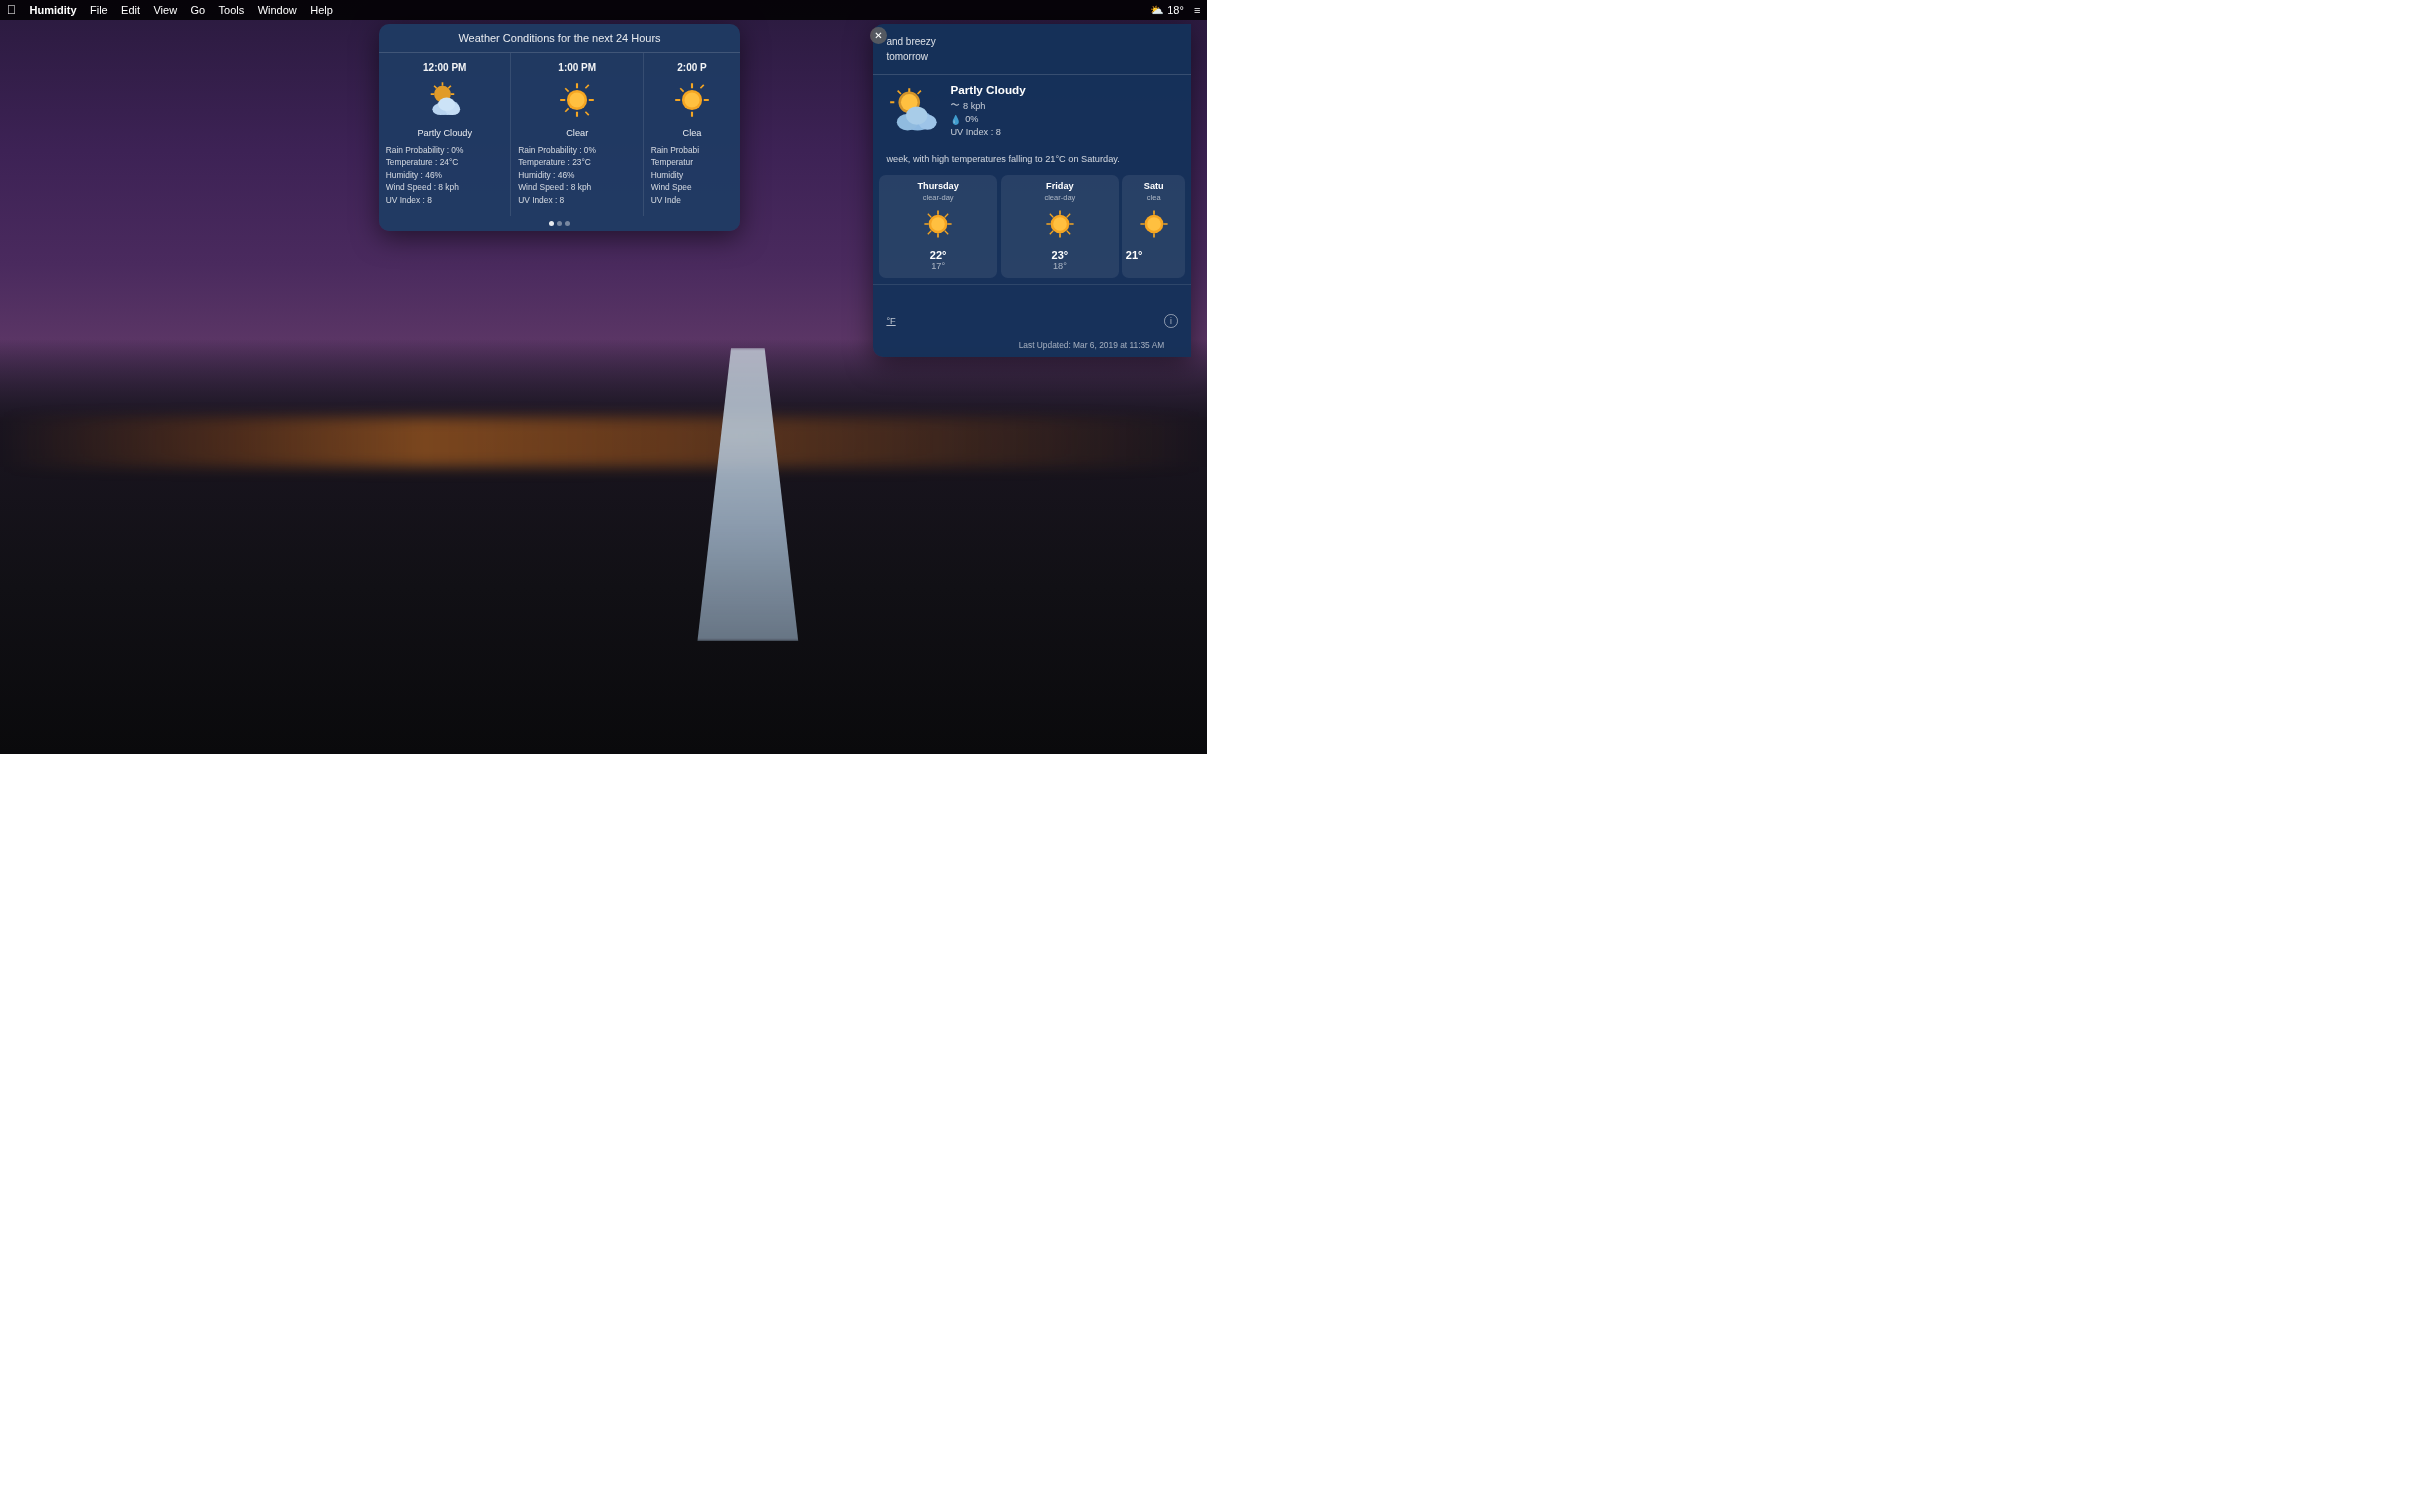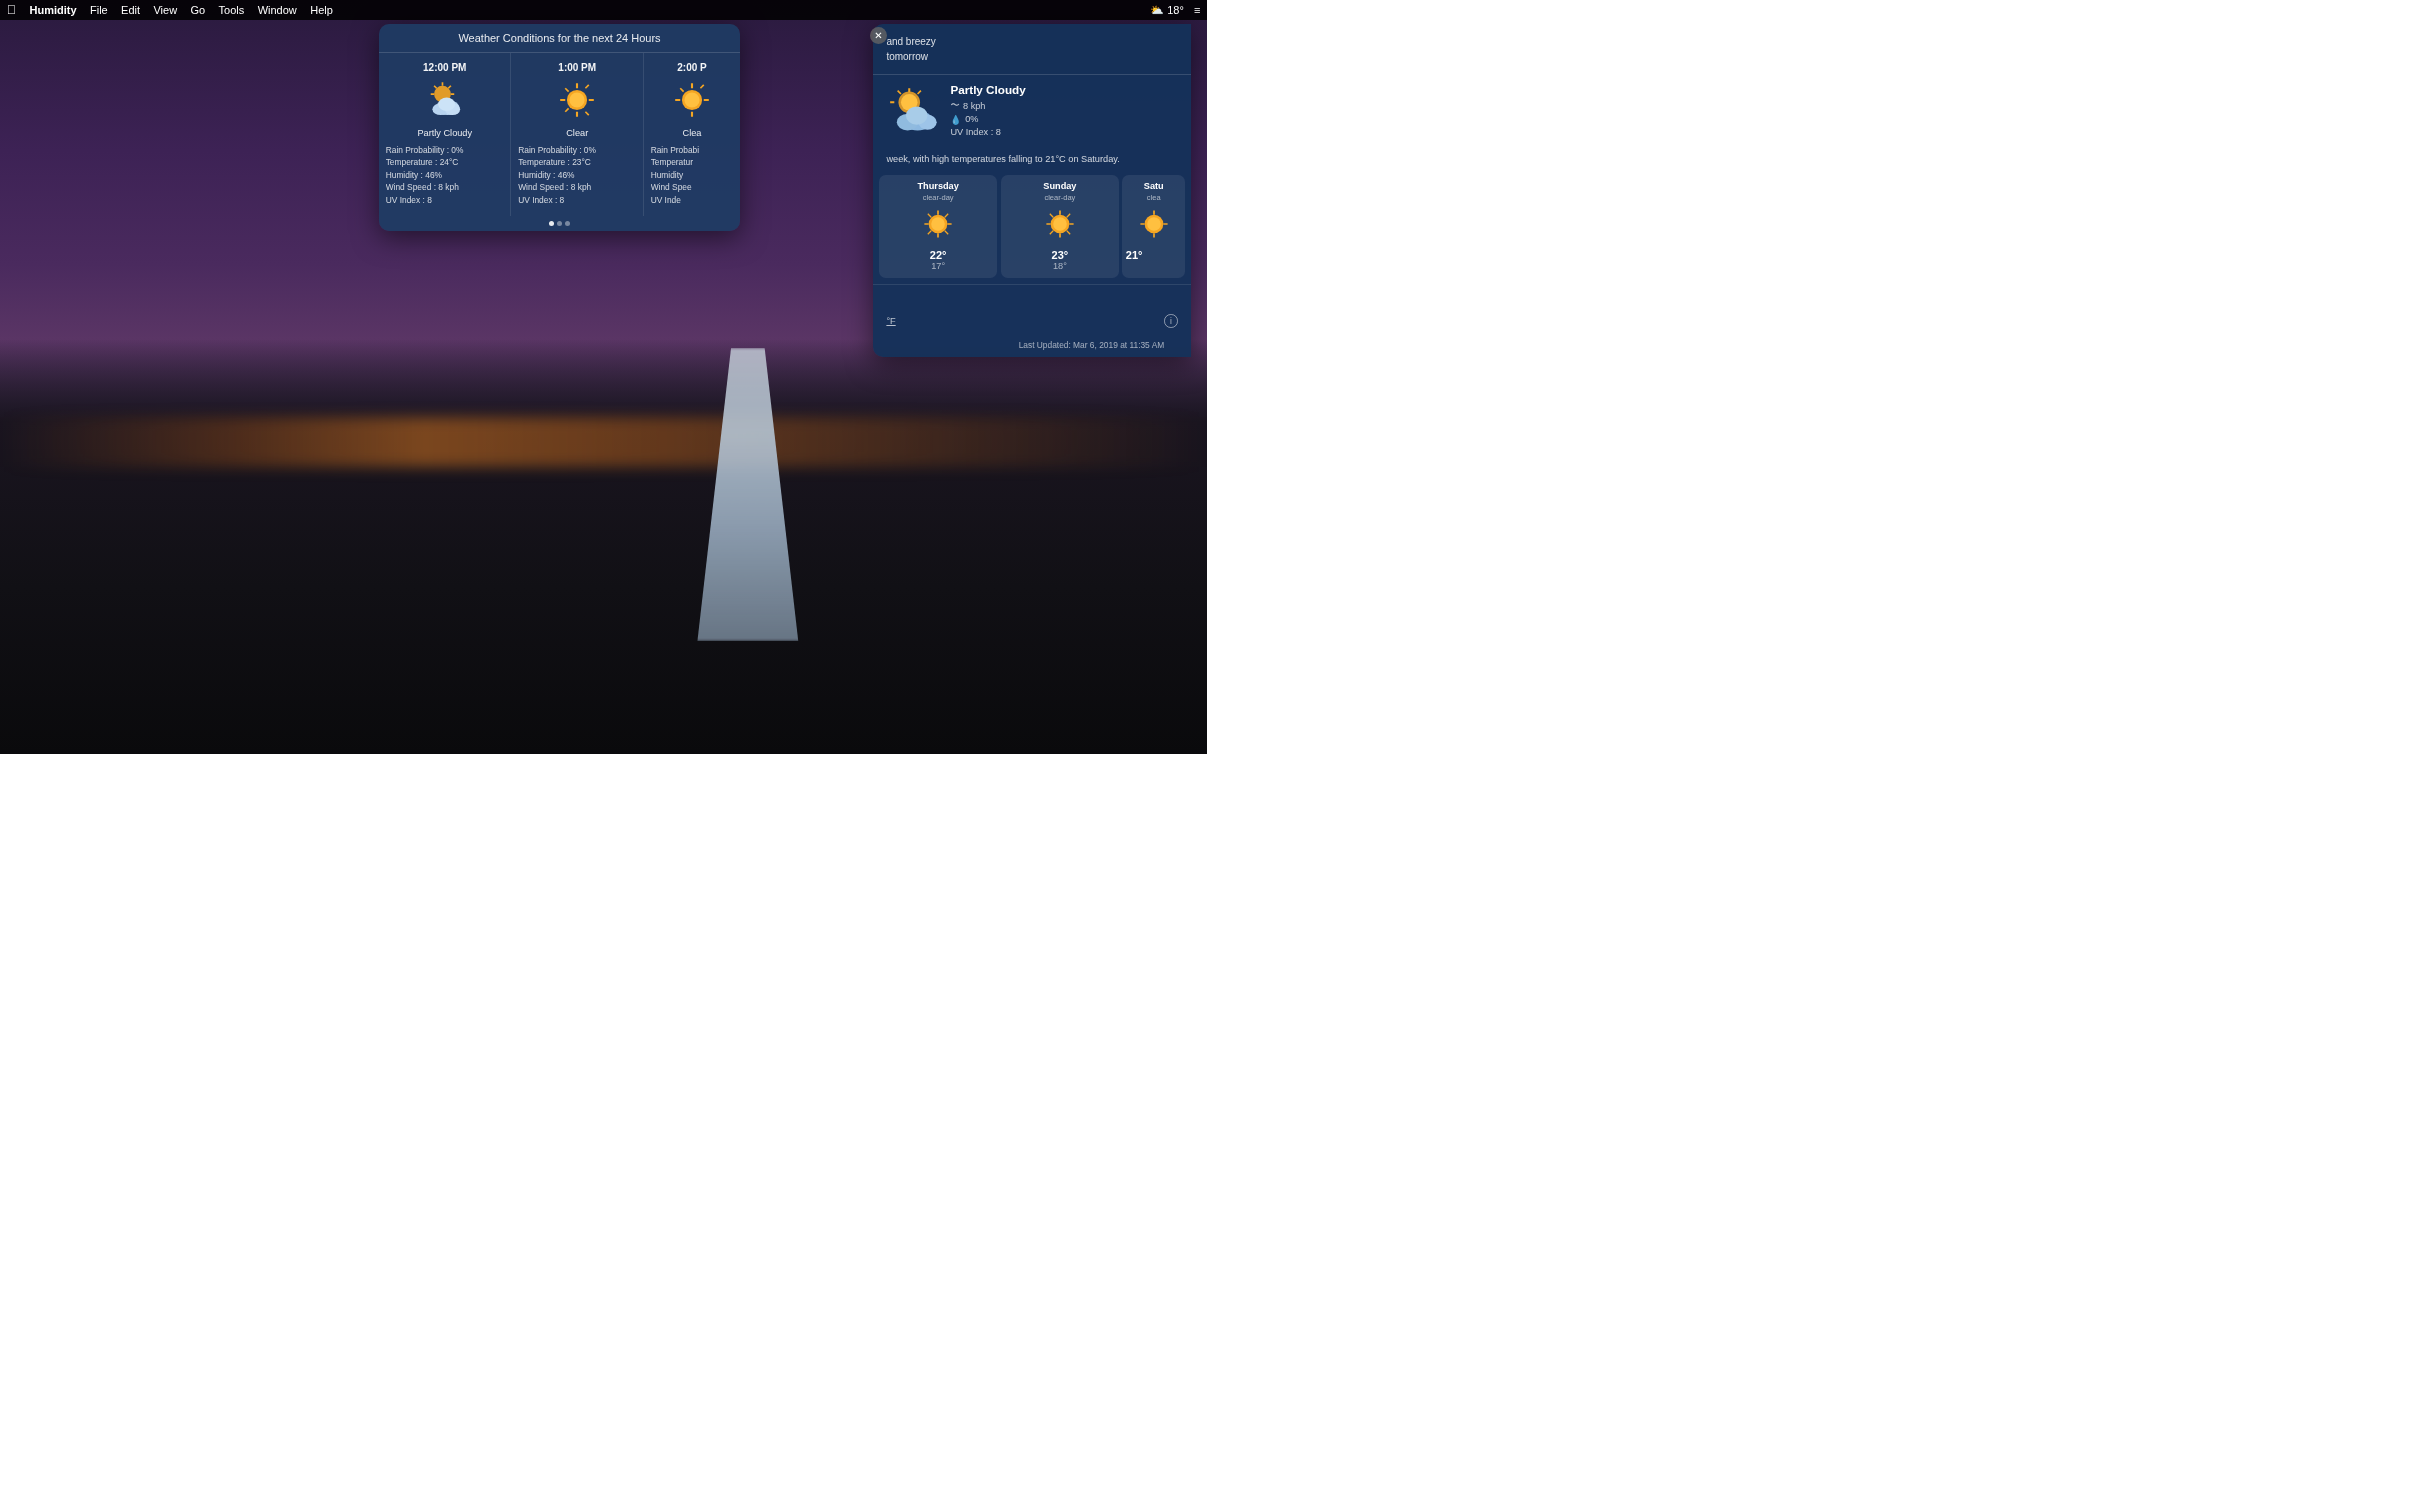--- a/index.html
+++ b/index.html
@@ -583,21 +583,21 @@
           <line x1="8" y1="8" x2="12" y2="12" stroke="#f5a623" stroke-width="1.5"></line>
           <line x1="28" y1="28" x2="32" y2="32" stroke="#f5a623" stroke-width="1.5"></line>
           <line x1="32" y1="8" x2="28" y2="12" stroke="#f5a623" stroke-width="1.5"></line>
           <line x1="8" y1="32" x2="12" y2="28" stroke="#f5a623" stroke-width="1.5"></line>
         </svg>
         <div class="day-temp-high" style="font-size:11px;font-weight:600;color:white;text-align:center;">22°</div>
         <div class="day-temp-low" style="font-size:9.2px;color:rgba(255,255,255,0.6);text-align:center;">17°</div>
       </div>
 
       <div class="day-col">
-        <div class="day-name">Sunday</div>
+        <div class="day-name">Friday</div>
         <div class="day-type">clear-day</div>
         <svg class="day-icon" viewBox="0 0 40 40">
           <circle cx="20" cy="20" r="11" fill="#f5a623"></circle>
           <circle cx="20" cy="20" r="8" fill="#ffc040"></circle>
           <line x1="20" y1="4" x2="20" y2="9" stroke="#f5a623" stroke-width="2"></line>
           <line x1="20" y1="31" x2="20" y2="36" stroke="#f5a623" stroke-width="2"></line>
           <line x1="4" y1="20" x2="9" y2="20" stroke="#f5a623" stroke-width="2"></line>
           <line x1="31" y1="20" x2="36" y2="20" stroke="#f5a623" stroke-width="2"></line>
           <line x1="8" y1="8" x2="12" y2="12" stroke="#f5a623" stroke-width="1.5"></line>
           <line x1="32" y1="8" x2="28" y2="12" stroke="#f5a623" stroke-width="1.5"></line>

